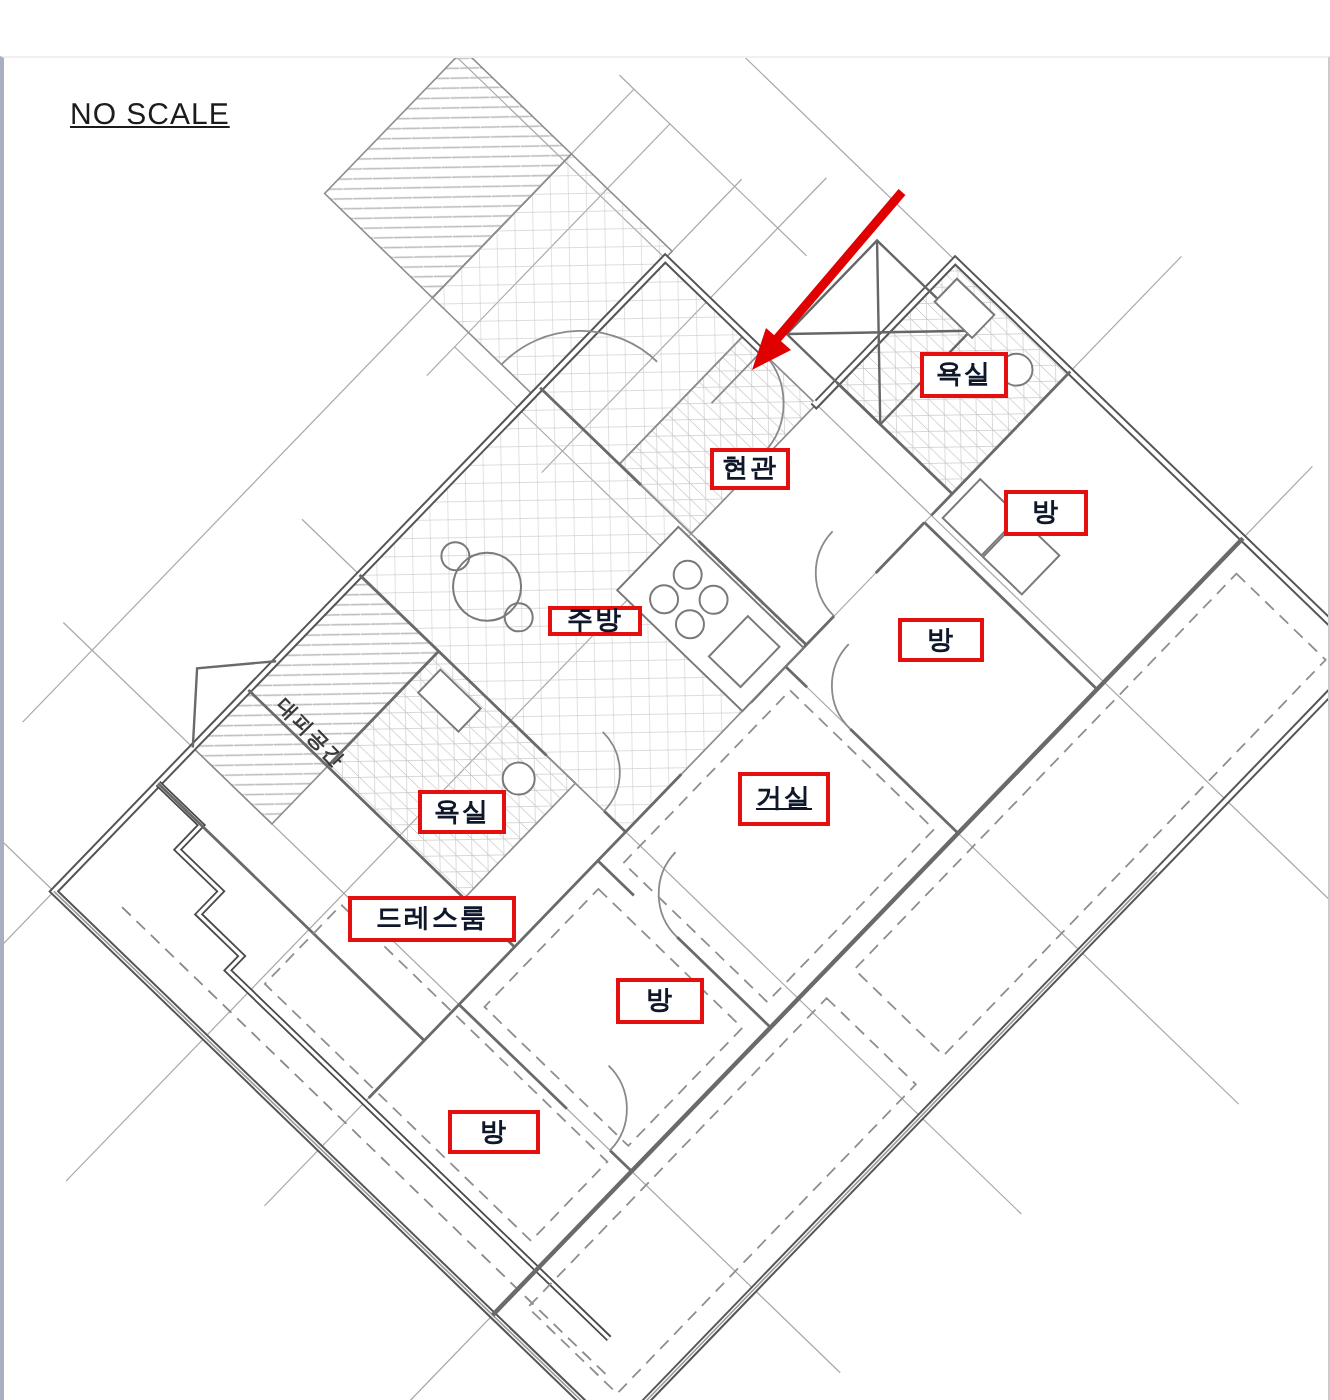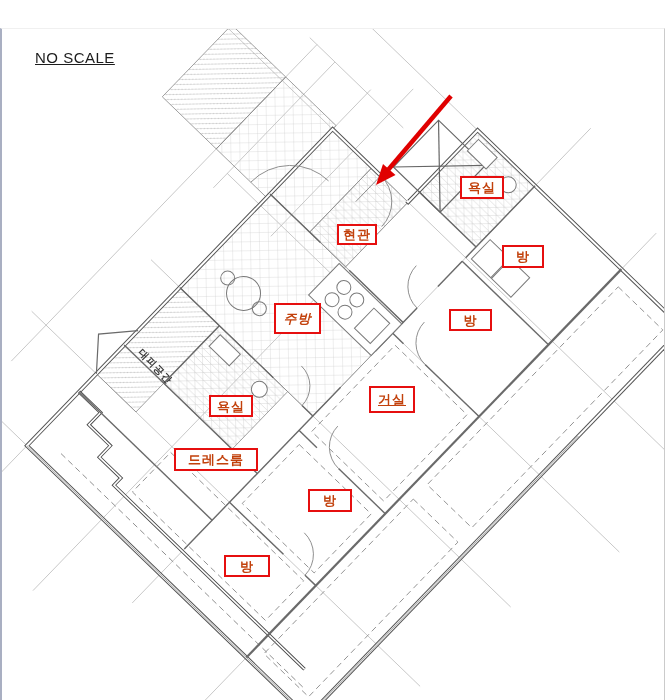--- a/index.html
+++ b/index.html
@@ -18,21 +18,21 @@
   }
   #no-scale{
     position:absolute;left:33px;top:20px;
     font-size:15px;letter-spacing:.5px;color:#1c1c1c;
     text-decoration:underline;font-family:"Liberation Sans",sans-serif;
   }
   svg{position:absolute;left:0;top:0;}
   .plan-label{
     position:absolute;display:flex;align-items:center;justify-content:center;
     border:2px solid #e60f0f;background:#ffffff;
-    color:#c2410c;font-weight:bold;font-size:13px;line-height:1;
+    color:#0f172a;font-weight:bold;font-size:13px;line-height:1;
     font-family:"DejaVu Sans",sans-serif;letter-spacing:1px;
     box-sizing:border-box;
   }
   #refuge-text{
     position:absolute;left:143px;top:317px;
     font-size:10px;color:#3a3a3a;letter-spacing:1px;font-weight:bold;
     transform:rotate(46deg);transform-origin:left top;
     font-family:"DejaVu Sans",sans-serif;
   }
 </style>
@@ -180,23 +180,23 @@
     </g>
 
     <g>
       <line x1="449" y1="67" x2="386" y2="141" stroke="#e00000" stroke-width="4.5"></line>
       <polygon points="374,156 393.5,146 381,135" fill="#e00000"></polygon>
     </g>
   </svg>
 
   <div id="labels-layer">
       <div class="plan-label" style="left: 458px; top: 147px; width: 44px; height: 23px;">욕실</div>
-      <div class="plan-label" style="left: 335px; top: 195px; width: 40px; height: 21px;">현관</div>
+      <div class="plan-label" style="left: 353px; top: 195px; width: 40px; height: 21px;">현관</div>
       <div class="plan-label" style="left: 500px; top: 216px; width: 42px; height: 23px;">방</div>
-      <div class="plan-label" style="left: 272px; top: 274px; width: 47px; height: 31px; font-style: italic;">주방</div>
+      <div class="plan-label" style="left: 272px; top: 274px; width: 47px; height: 15px;">주방</div>
       <div class="plan-label" style="left: 447px; top: 280px; width: 43px; height: 22px;">방</div>
       <div class="plan-label" style="left: 367px; top: 357px; width: 46px; height: 27px; text-decoration: underline;">거실</div>
       <div class="plan-label" style="left: 207px; top: 366px; width: 44px; height: 22px;">욕실</div>
       <div class="plan-label" style="left: 172px; top: 419px; width: 84px; height: 23px;">드레스룸</div>
       <div class="plan-label" style="left: 306px; top: 460px; width: 44px; height: 23px;">방</div>
       <div class="plan-label" style="left: 222px; top: 526px; width: 46px; height: 22px;">방</div>
     </div>
 
   <div id="refuge-text">대피공간</div>
 

